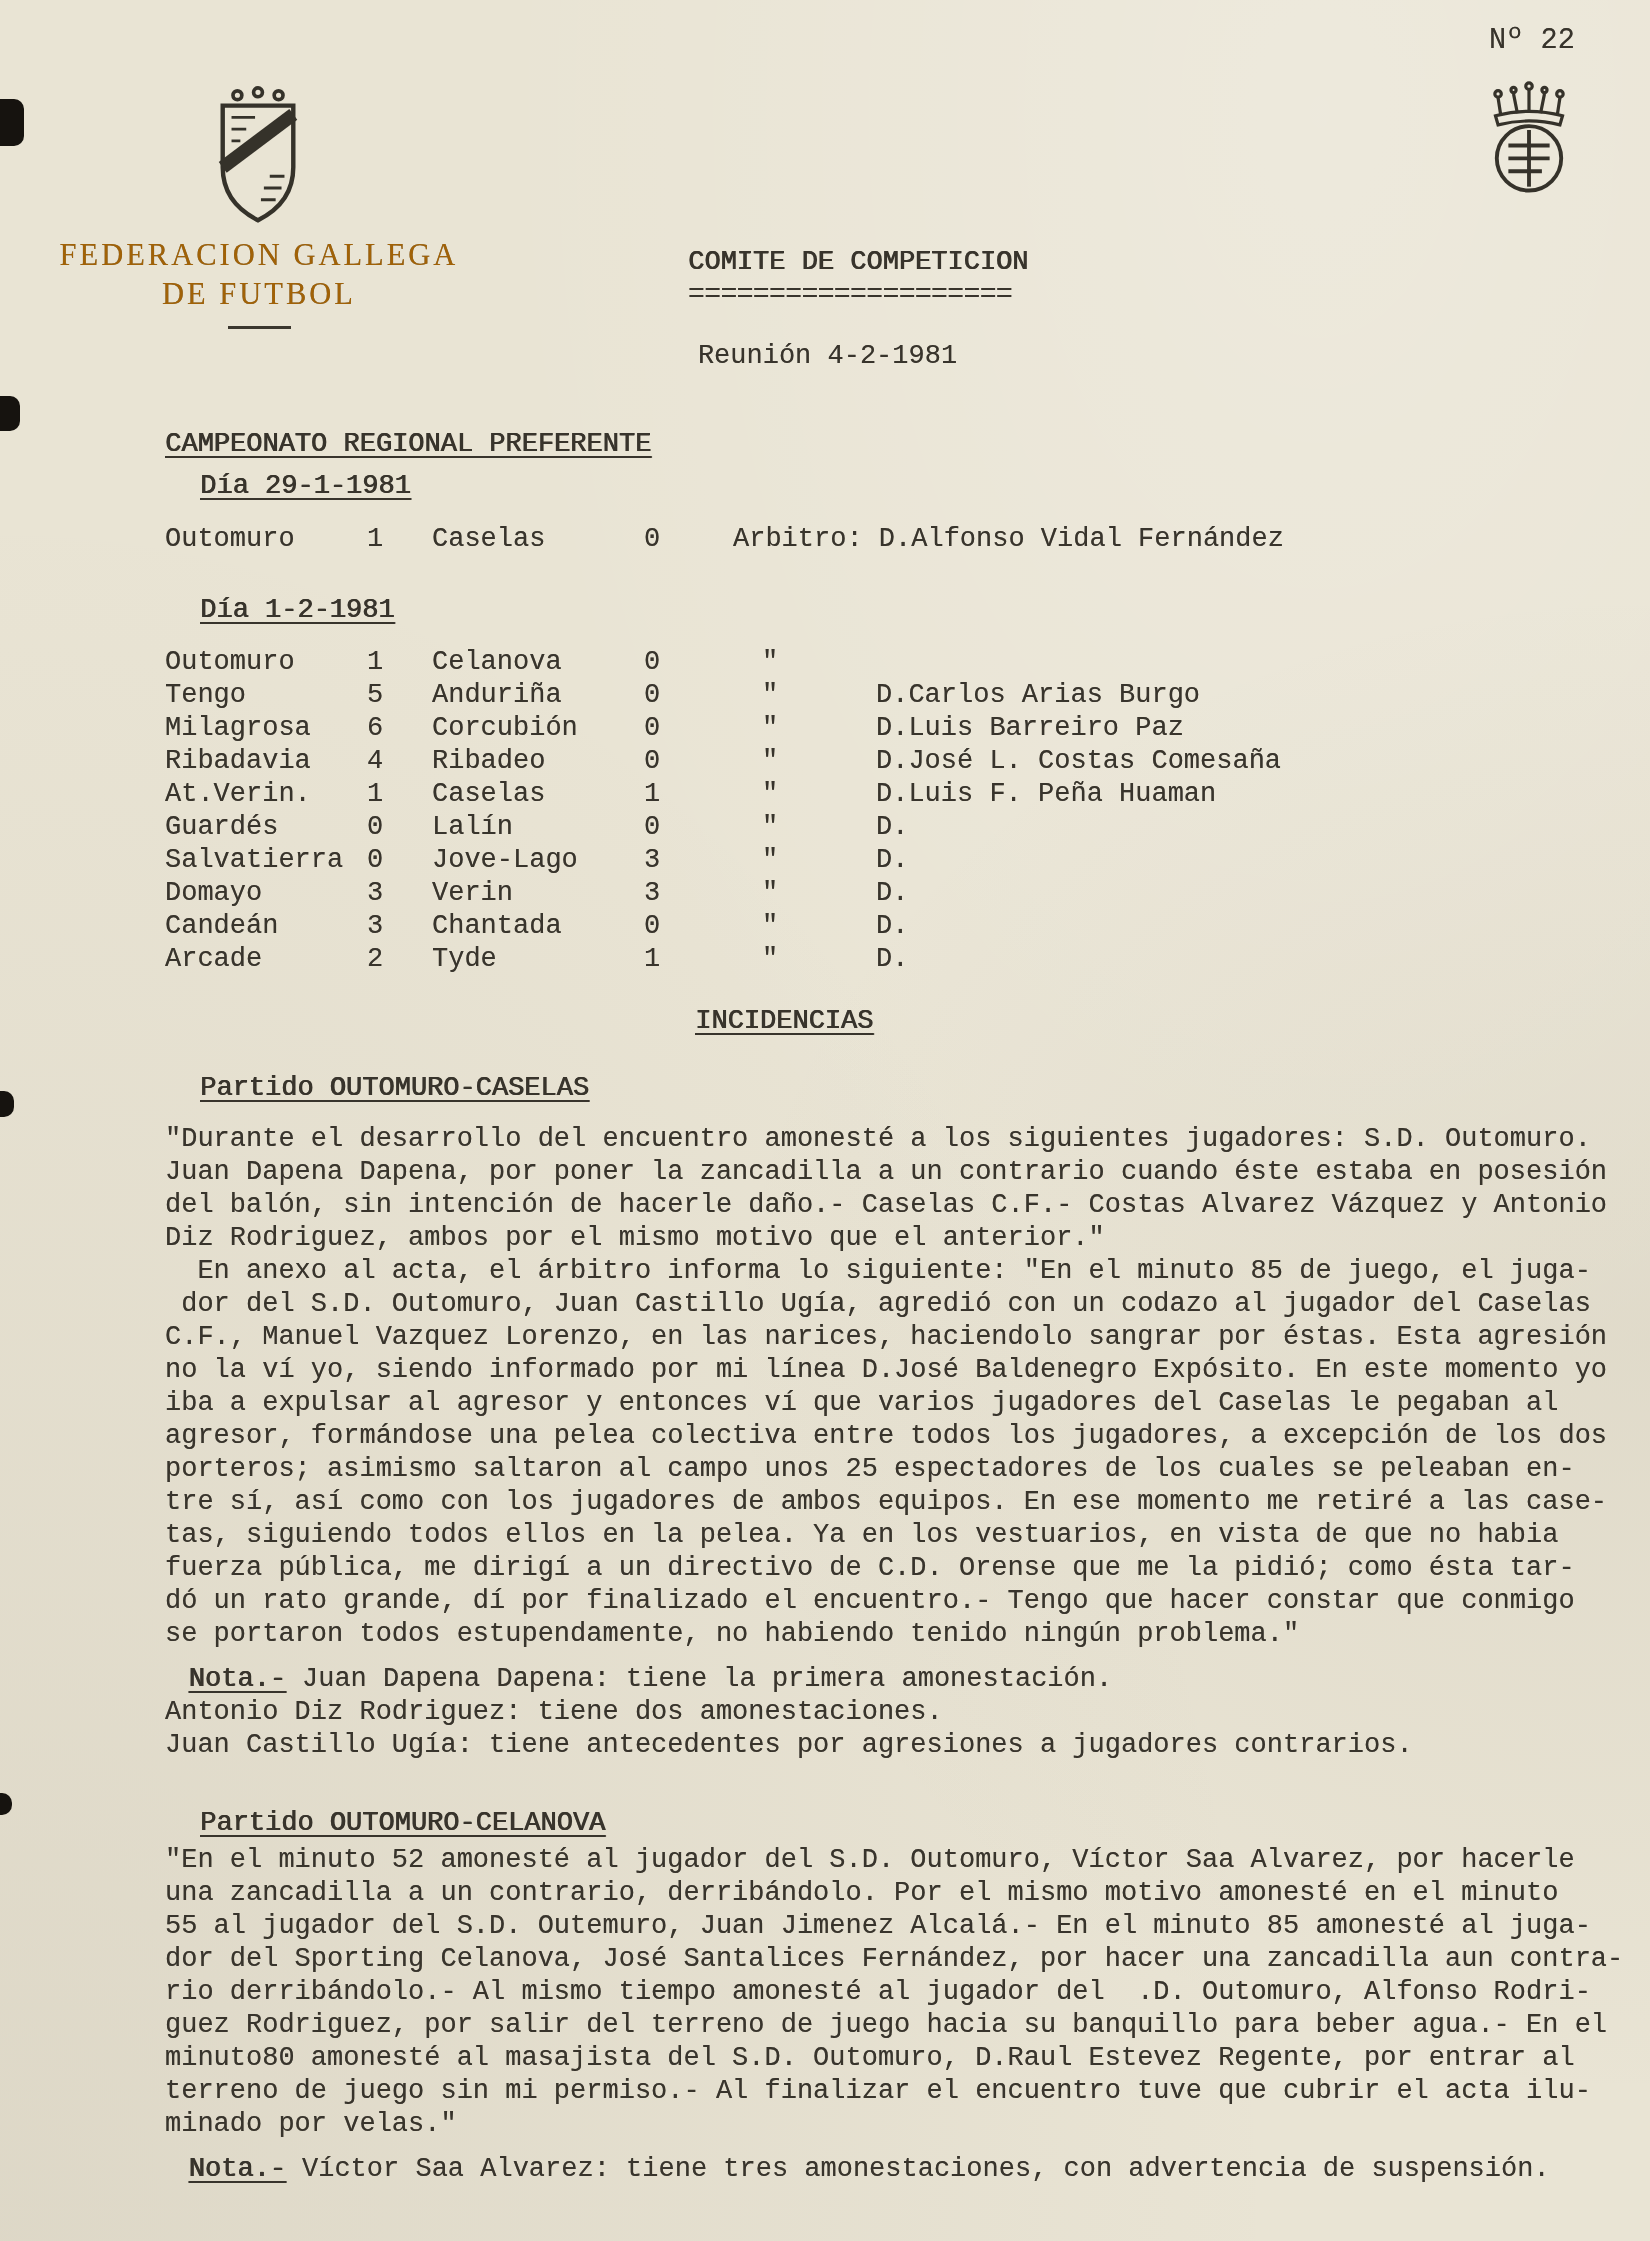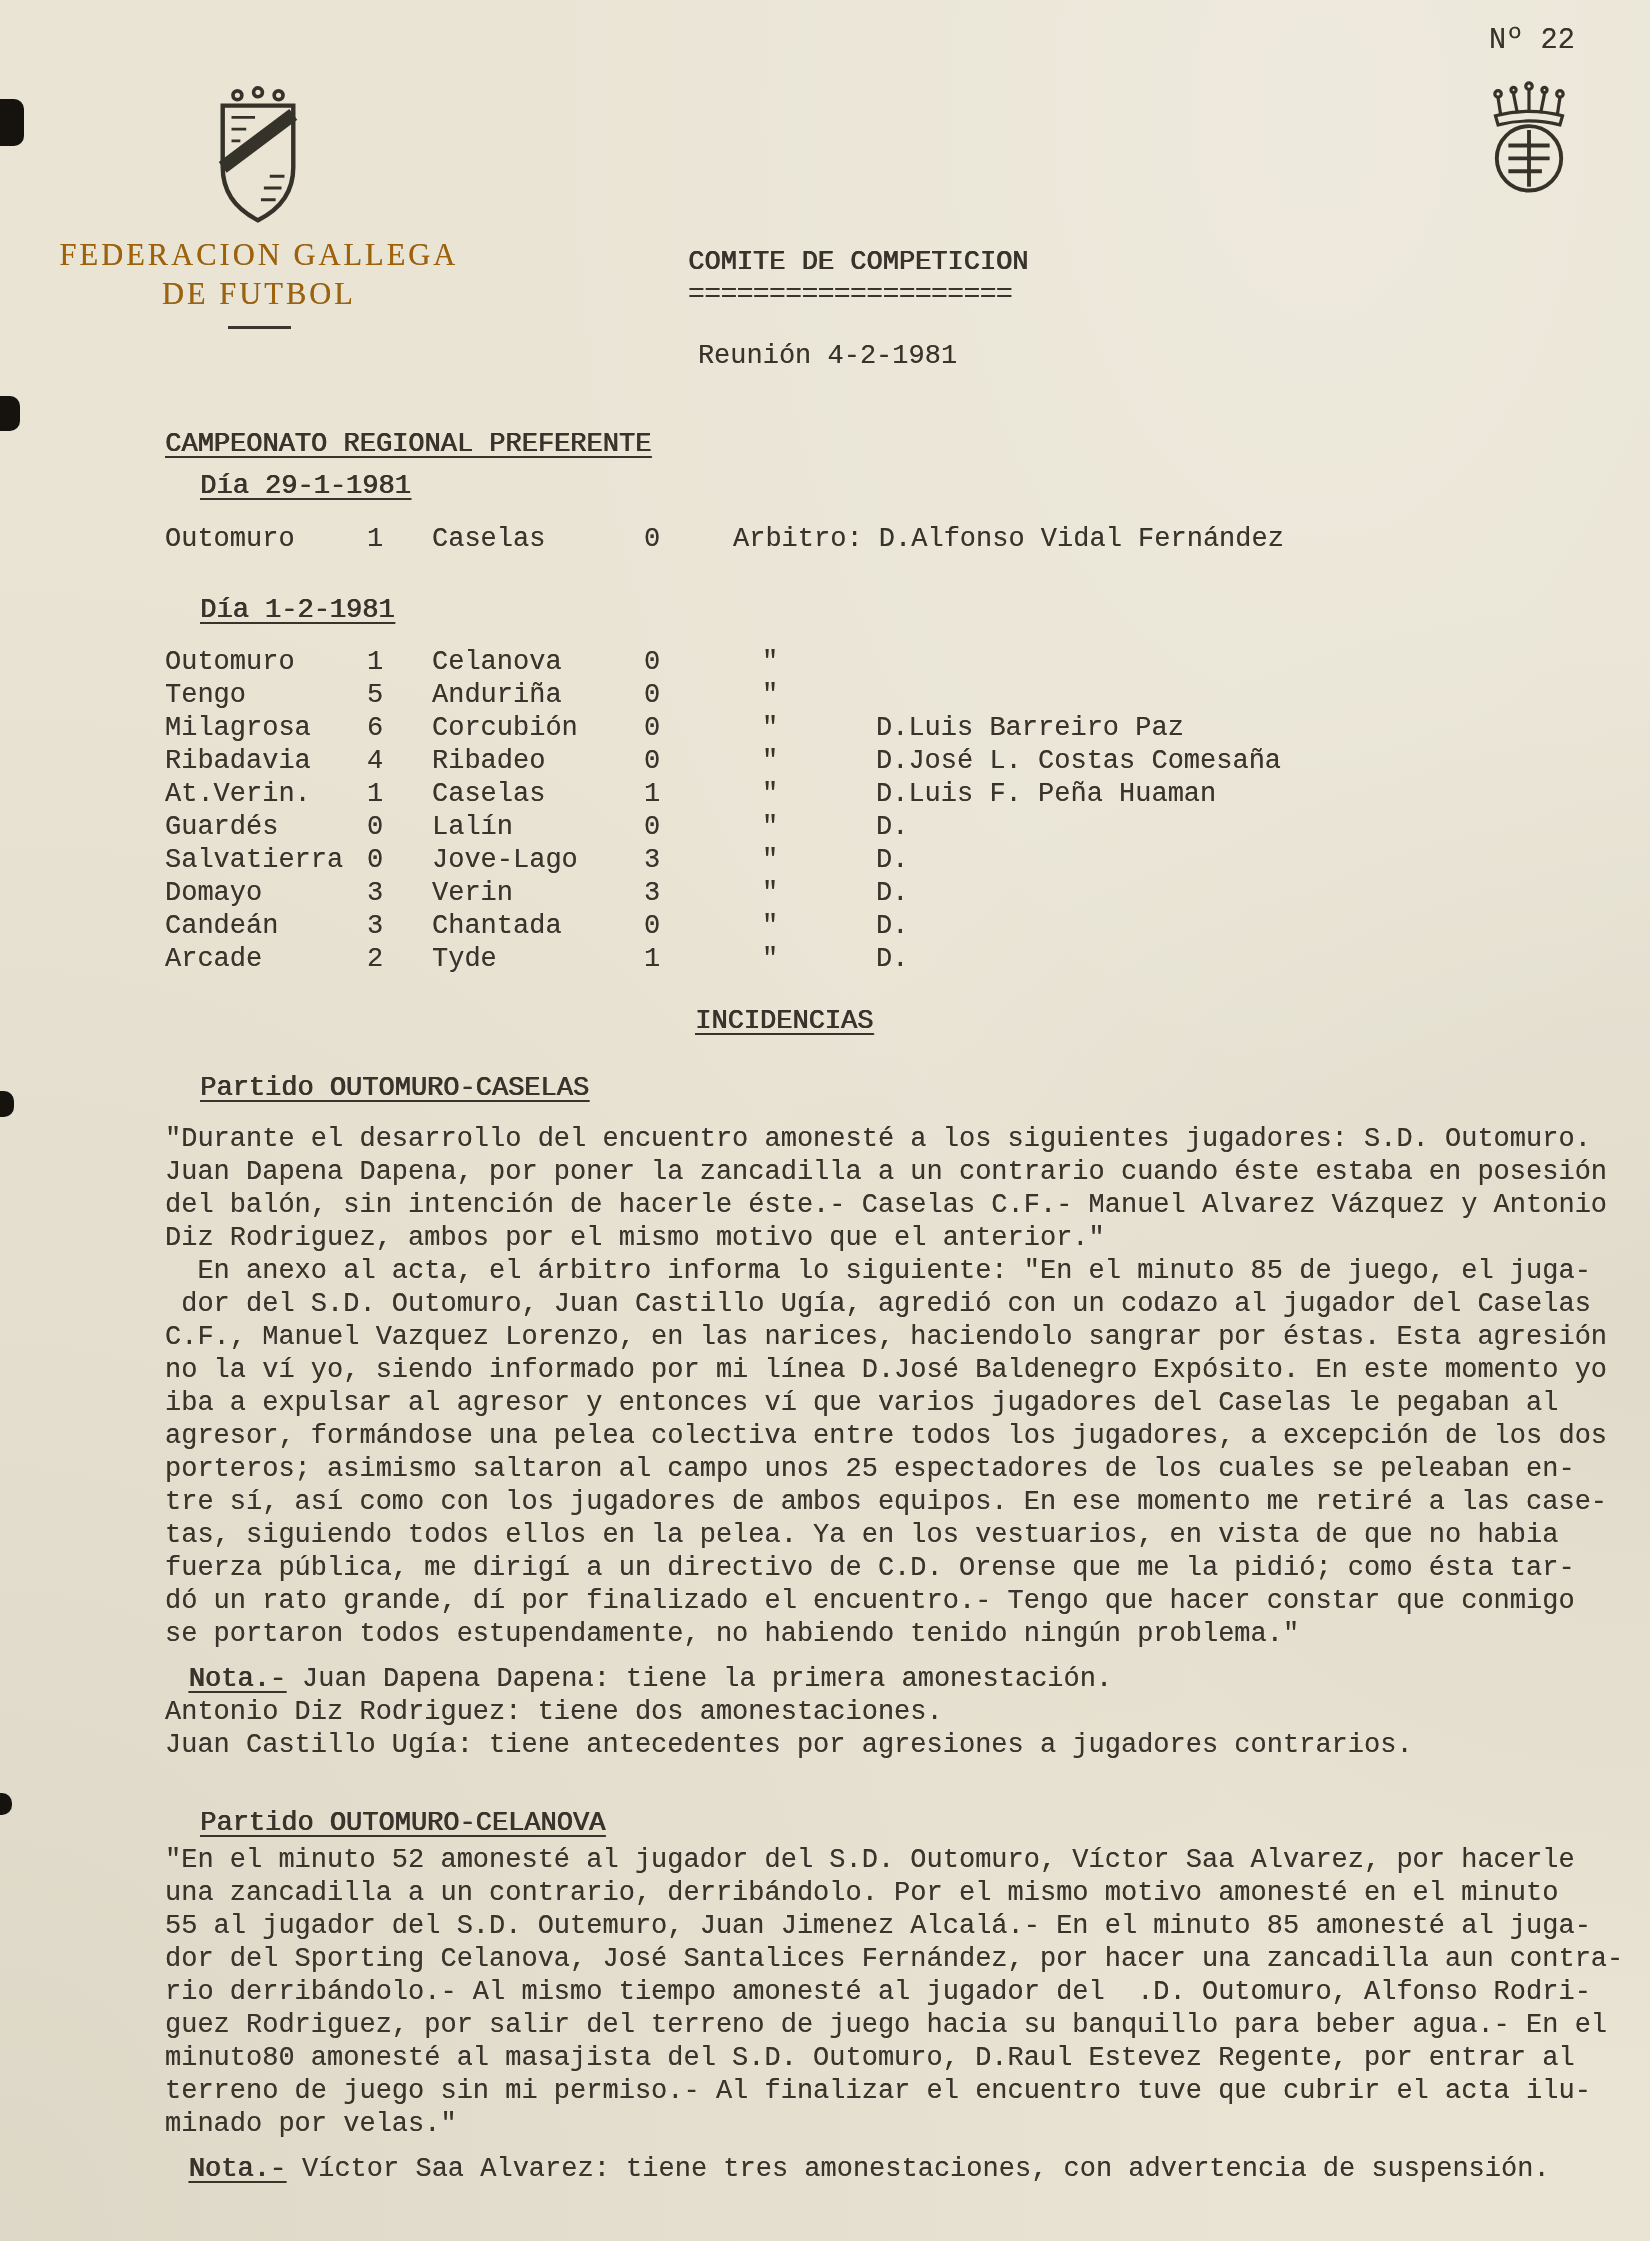--- a/index.html
+++ b/index.html
@@ -145,20 +145,21 @@
       <span>Celanova</span>
       <span>0</span>
       <span>"</span>
     </div>
     <div class="match-row">
       <span>Tengo</span>
       <span>5</span>
       <span>Anduriña</span>
       <span>0</span>
       <span>"</span>
+      <span>D.Carlos Arias Burgo</span>
     </div>
     <div class="match-row">
       <span>Milagrosa</span>
       <span>6</span>
       <span>Corcubión</span>
       <span>0</span>
       <span>"</span>
       <span>D.Luis Barreiro Paz</span>
     </div>
     <div class="match-row">
@@ -220,21 +221,21 @@
   </div>
 </div>
 
 <div class="incidencias-title typed"><span class="u strong">INCIDENCIAS</span></div>
 
 <div class="section section-1 typed">
   <span class="heading u strong">Partido OUTOMURO-CASELAS</span>
   <div class="body-lines">
       <div class="tline">"Durante el desarrollo del encuentro amonesté a los siguientes jugadores: S.D. Outomuro.</div>
       <div class="tline">Juan Dapena Dapena, por poner la zancadilla a un contrario cuando éste estaba en posesión</div>
-      <div class="tline">del balón, sin intención de hacerle éste.- Caselas C.F.- Manuel Alvarez Vázquez y Antonio</div>
+      <div class="tline">del balón, sin intención de hacerle daño.- Caselas C.F.- Costas Alvarez Vázquez y Antonio</div>
       <div class="tline">Diz Rodriguez, ambos por el mismo motivo que el anterior."</div>
       <div class="tline">  En anexo al acta, el árbitro informa lo siguiente: "En el minuto 85 de juego, el juga-</div>
       <div class="tline"> dor del S.D. Outomuro, Juan Castillo Ugía, agredió con un codazo al jugador del Caselas</div>
       <div class="tline">C.F., Manuel Vazquez Lorenzo, en las narices, haciendolo sangrar por éstas. Esta agresión</div>
       <div class="tline">no la ví yo, siendo informado por mi línea D.José Baldenegro Expósito. En este momento yo</div>
       <div class="tline">iba a expulsar al agresor y entonces ví que varios jugadores del Caselas le pegaban al</div>
       <div class="tline">agresor, formándose una pelea colectiva entre todos los jugadores, a excepción de los dos</div>
       <div class="tline">porteros; asimismo saltaron al campo unos 25 espectadores de los cuales se peleaban en-</div>
       <div class="tline">tre sí, así como con los jugadores de ambos equipos. En ese momento me retiré a las case-</div>
       <div class="tline">tas, siguiendo todos ellos en la pelea. Ya en los vestuarios, en vista de que no habia</div>

